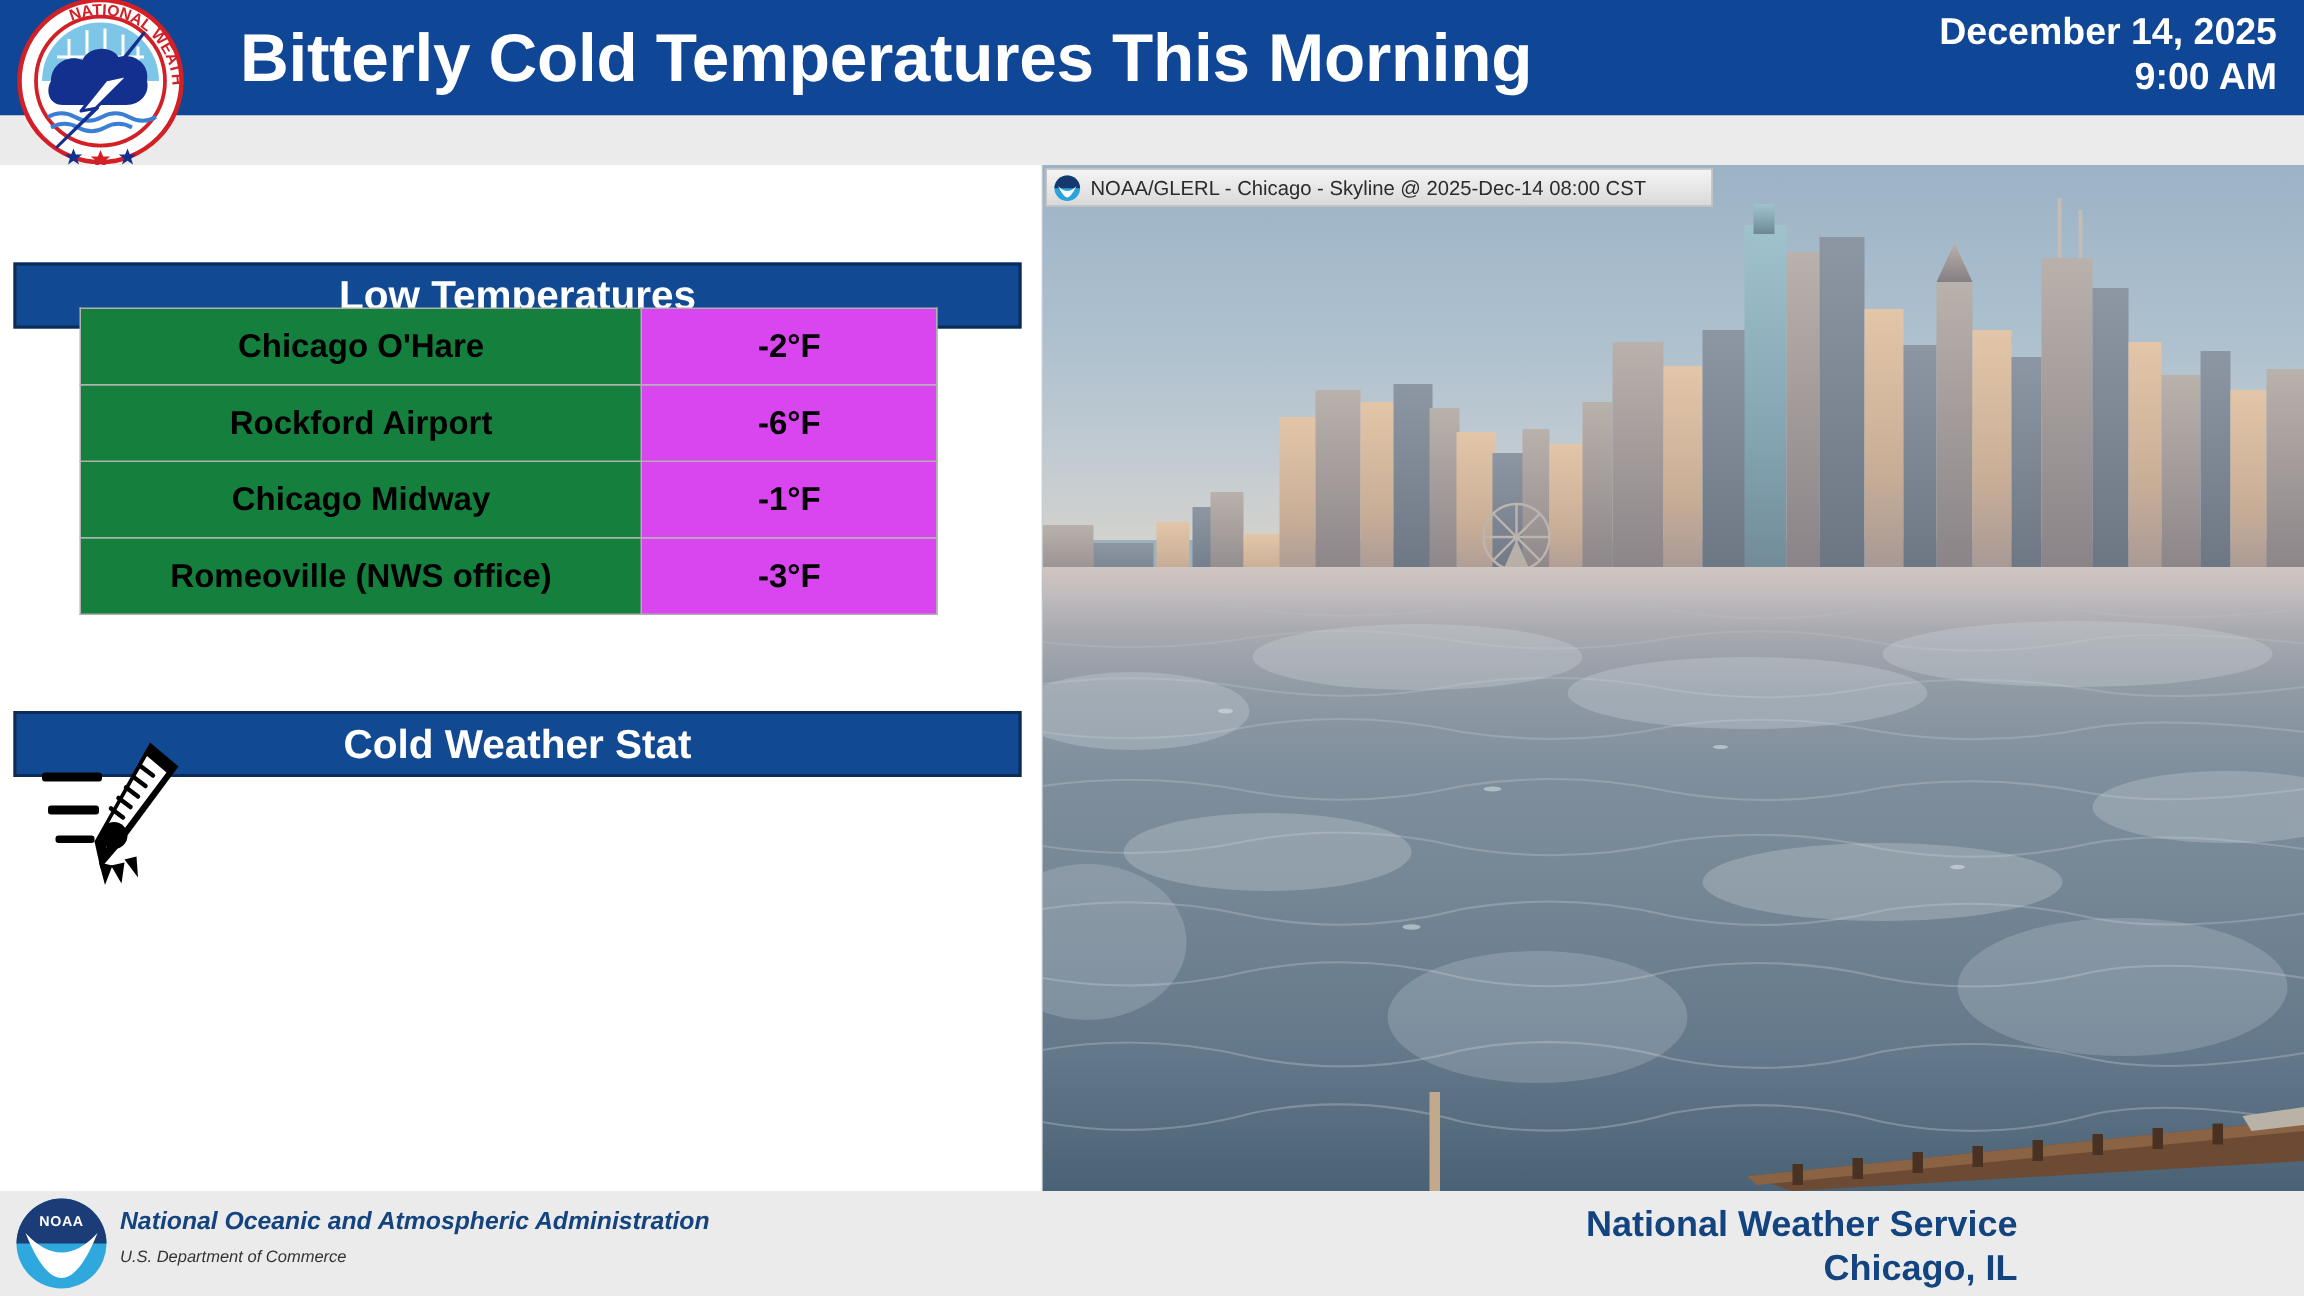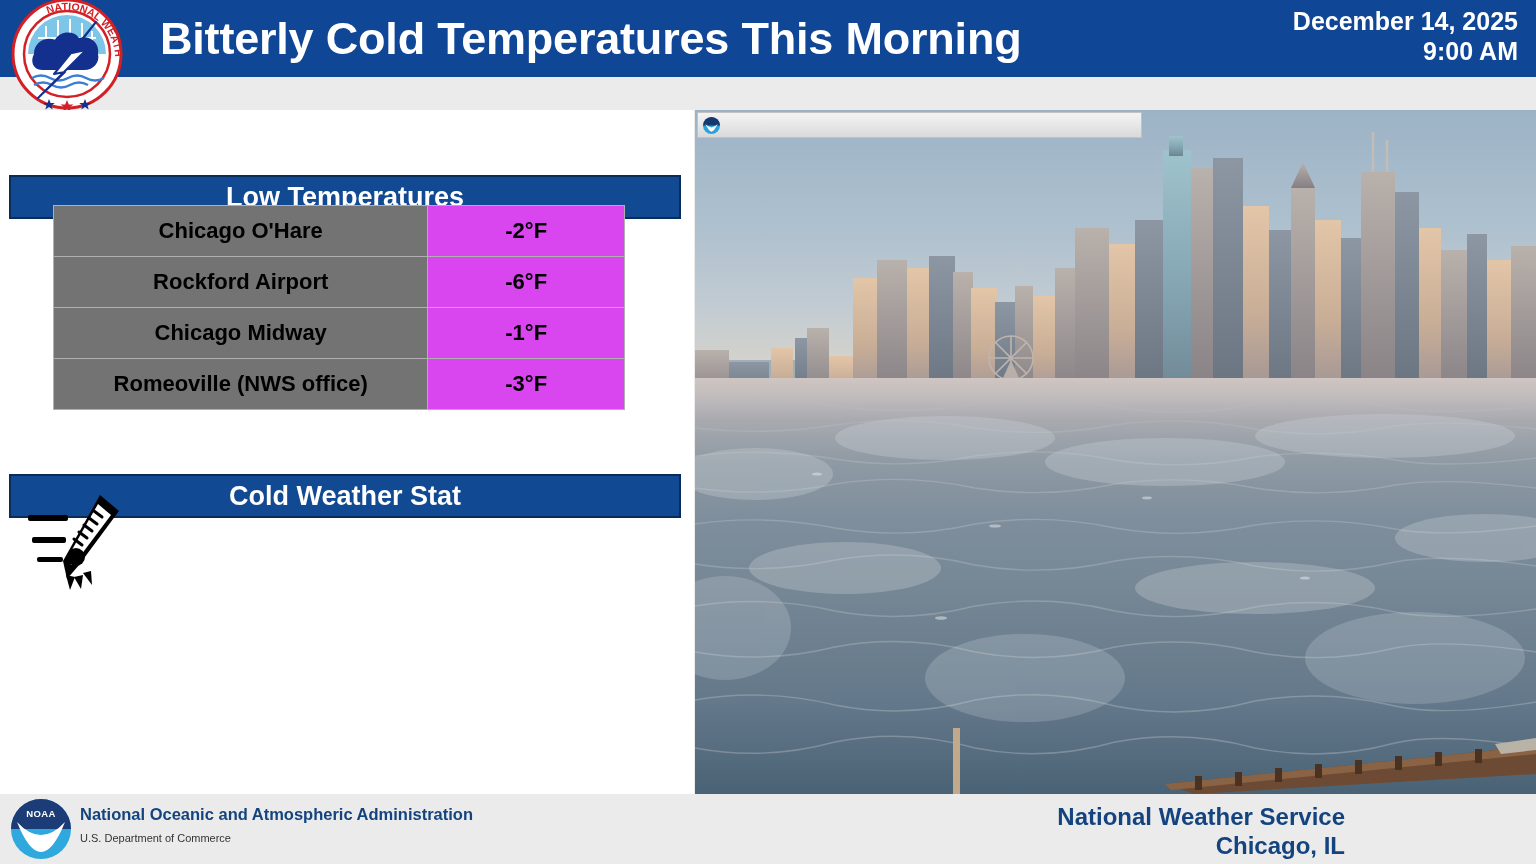--- a/index.html
+++ b/index.html
@@ -53,21 +53,21 @@
 
   
   .wx-table {
     position:absolute; border-collapse:collapse;
     font-weight:bold; color:#000000;
   }
   .wx-table td {
     border:1px solid #b0b0b0;
     text-align:center; vertical-align:middle;
   }
-  .wx-table td.name { background:#737373; }
+  .wx-table td.name { background:#15803d; }
   .wx-table td.val  { background:#d946ef; }
 
   #low-table { left:53px; top:205px; width:572px; font-size:22px; }
   #low-table td { height:51px; }
   #low-table td.name { width:375px; }
   #low-table td.val  { width:197px; }
 
   #hist-table { left:53px; top:607px; width:572px; font-size:18px; }
   #hist-table td.name { width:288px; }
   #hist-table td.val  { width:284px; line-height:27.5px; }
@@ -118,21 +118,21 @@
   #cam-caption-text {
     margin-left:6px; font-size:13.5px; color:#2b2b2b; white-space:nowrap;
   }
 
   
   #footer {
     position:absolute; left:0; top:794px; width:1361px; height:70px;
     background:#ebebeb;
   }
   #noaa-logo { position:absolute; left:10px; top:4px; width:62px; height:62px; }
-  #noaa-text { position:absolute; left:80px; top:10px; width:420px; }
+  #noaa-text { position:absolute; left:80px; top:10px; width:420px;font-style:italic; }
   #noaa-line1 {
     font-size:16.5px; font-weight:bold; color:#14447f; line-height:20px;
   }
   #noaa-line2 {
     font-size:11px; color:#333333; margin-top:8px;
   }
   #footer-right {
     position:absolute; right:16px; top:8px; width:420px;
     text-align:right; color:#14447f; font-size:24px; font-weight:bold;
     line-height:29px;
@@ -390,20 +390,21 @@
       </g>
       <polygon points="800,34 841,28 841,40 806,44" fill="#b9b2a6"></polygon>
     </svg>
 
     <div id="cam-caption">
       <svg id="cam-caption-icon" viewBox="0 0 20 20">
         <circle cx="10" cy="10" r="9" fill="#29a3dc"></circle>
         <path d="M1 10 A9 9 0 0 1 19 10 Z" fill="#15386e"></path>
         <path d="M3.5 8.5 q6.5 7 13 0 q-4 8 -6.5 8 q-2.5 0 -6.5 -8 Z" fill="#ffffff"></path>
       </svg>
+      <span id="cam-caption-text">NOAA/GLERL - Chicago - Skyline @ 2025-Dec-14 08:00 CST</span>
     </div>
   </div>
 
   <div id="footer">
     <svg id="noaa-logo" viewBox="0 0 62 62">
       <circle cx="31" cy="31" r="30" fill="#2fa8dd"></circle>
       <path d="M1 31 A30 30 0 0 1 61 31 Z" fill="#1b3c76"></path>
       <path d="M7 24 q24 26 48 0 q-12 30 -24 30 q-12 0 -24 -30 Z" fill="#ffffff"></path>
       <text x="31" y="19" fill="#ffffff" font-size="9.5" font-weight="bold" text-anchor="middle" font-family="'Liberation Sans',sans-serif" letter-spacing="0.4">NOAA</text>
     </svg>

